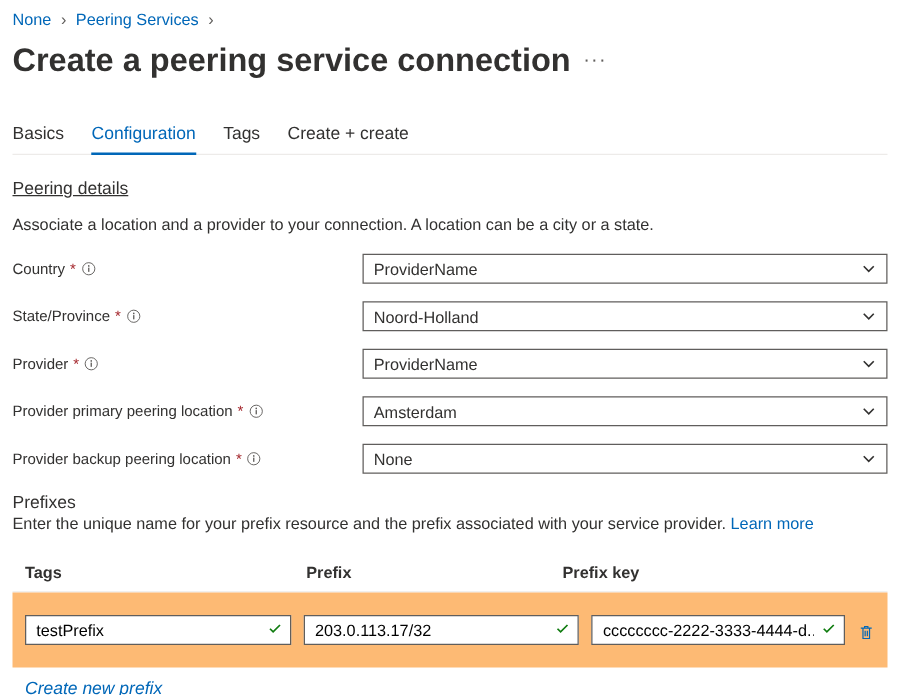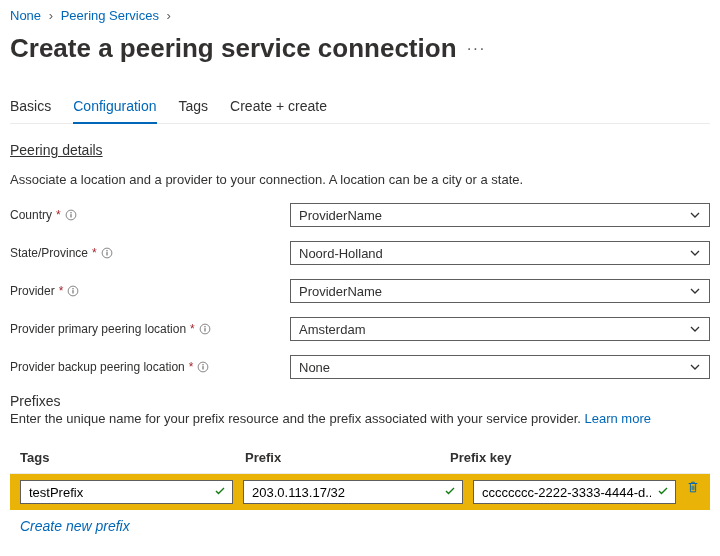--- a/index.html
+++ b/index.html
@@ -29,21 +29,21 @@
   .req { color:#a4262c; }
   .info-icon svg { display:block; }
   .select { flex:1; border:1px solid #605e5c; height:24px; display:flex; align-items:center; justify-content:space-between; padding:0 8px; font-size:13px; background:#fff; cursor:pointer; }
   .chev svg { display:block; }
   .sub-head { font-size:14px; margin-top:8px; margin-bottom:2px; }
   .table { margin-top:14px; }
   .thead { display:flex; padding:8px 10px; border-bottom:1px solid #edebe9; font-weight:600; font-size:13px; }
   .th-name { width:225px; }
   .th-prefix { width:205px; }
   .th-key { flex:1; }
-  .trow { display:flex; align-items:flex-start; padding:6px 10px; background:#eab308; gap:10px; }
+  .trow { display:flex; align-items:flex-end; padding:18px 10px; background:#fdba74; gap:10px; }
   .cell-input { border:1px solid #605e5c; height:24px; background:#fff; display:flex; align-items:center; padding:0 6px; font-size:13px; justify-content:space-between; }
   .cell-input input { border:none; outline:none; font-size:13px; font-family:inherit; width:100%; background:transparent; }
   .ci-name { width:215px; }
   .ci-prefix { width:222px; }
   .ci-key { width:205px; }
   .check { color:#107c10; margin-left:4px; }
   .trash { color:#0067b8; cursor:pointer; }
   .create-link { margin-top:8px; display:inline-block; color:#0067b8; font-size:14px; cursor:pointer; padding-left:10px;font-style:italic; }
 </style>
 </head>

